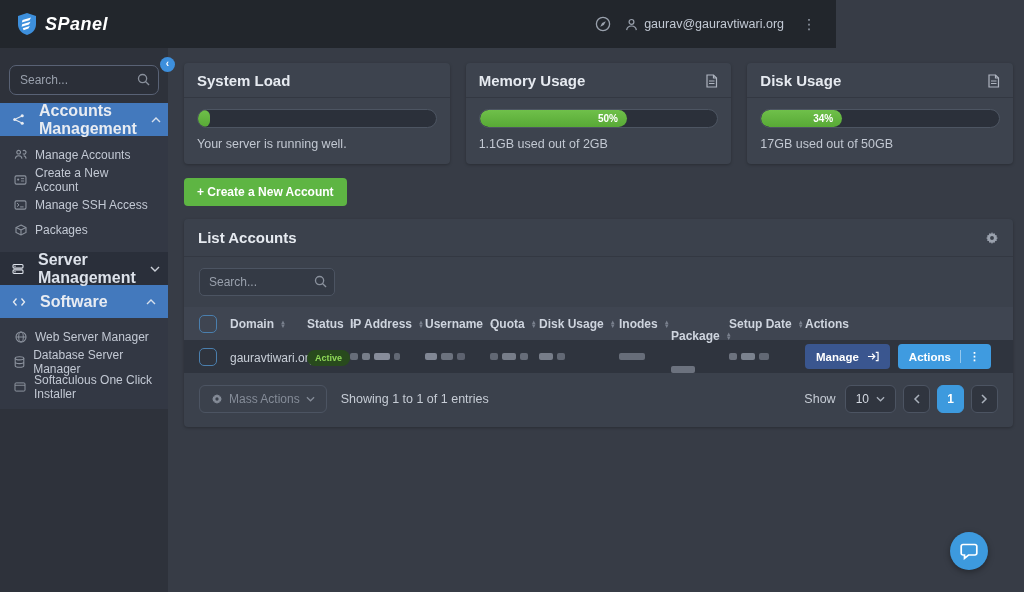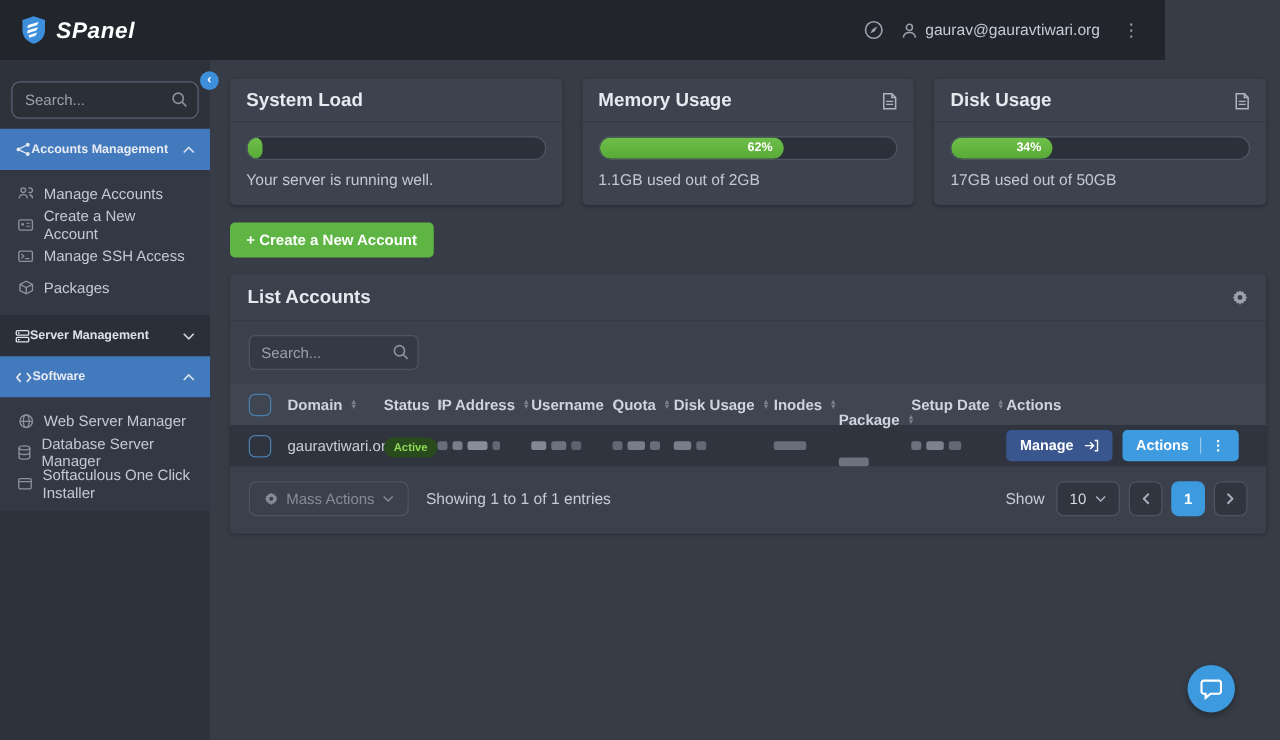--- a/index.html
+++ b/index.html
@@ -1,39 +1,39 @@
 <!DOCTYPE html>
 <html><head>
 <meta charset="utf-8">
 <style>
   * { margin:0; padding:0; box-sizing:border-box; }
   html,body { width:1024px; height:592px; overflow:hidden; }
   body { font-family:"Liberation Sans", sans-serif; background:#373c46; color:#c9cfd8; }
   svg { display:block; }
 
   
-  .topbar { position:absolute; top:0; left:0; width:932px; height:48px; background:#22262c;
+  .topbar { position:absolute; top:0; left:0; width:836px; height:48px; background:#22262c;
             display:flex; align-items:center; justify-content:space-between; padding:0 16px; z-index:30; }
   .brand { display:flex; align-items:center; gap:7px; }
   .brand-text { color:#fff; font-size:18px; font-weight:700; font-style:italic; letter-spacing:.5px; }
   .topbar-right { display:flex; align-items:center; gap:14px; color:#b8bfca; }
   .user-chip { display:flex; align-items:center; gap:6px; font-size:12.5px; color:#c3cad5; }
   .kebab { color:#9aa1ad; font-size:14px; letter-spacing:0; line-height:1; padding:2px 4px; cursor:pointer; }
 
   
   .sidebar { position:absolute; top:48px; left:0; width:168px; height:544px; background:#2e323b; z-index:20; }
   .collapse-badge { position:absolute; top:9px; right:-7px; width:15px; height:15px; border-radius:50%;
                     background:#3d8fdc; color:#fff; font-size:10px; line-height:14px; text-align:center; font-weight:700; }
   .side-search { margin:17px 9px 8px 9px; position:relative; }
   .side-search input { width:150px; height:30px; background:#2b2f38; border:1px solid #596275; border-radius:7px;
                        color:#cdd3dd; font-size:12px; padding:0 28px 0 10px; outline:none; font-family:inherit; }
   .side-search input::placeholder { color:#99a0ac; }
   .side-search .mag { position:absolute; right:9px; top:8px; opacity:.85; }
 
-  .nav-group-header { display:flex; align-items:center; gap:0; height:33px; padding:0 12px; font-size:10px;
+  .nav-group-header { display:flex; align-items:center; gap:14px; height:33px; padding:0 12px; font-size:16px;
                       font-weight:700; color:#e8ecf2; cursor:pointer; }
   .nav-group-header.active { background:#4379bd; }
   .nav-group-header.inactive { background:#2a2f3a; color:#dde2ea; }
   .nav-group-header .chev { margin-left:auto; opacity:.9; }
   .nav-items { padding:6px 0 10px 0; background:#333844; }
   .nav-item { display:flex; align-items:center; gap:8px; height:25px; padding:0 14px; font-size:12px;
               color:#c3c9d4; cursor:pointer; }
   .nav-item .ni-icon { width:13px; display:flex; justify-content:center; opacity:.75; }
 
   
@@ -305,21 +305,21 @@
               <path d="M2 1 H8.5 L11.5 4 V13 H2 Z" fill="none" stroke="#aeb4bf" stroke-width="1.2"></path>
               <path d="M8.5 1 V4 H11.5" fill="none" stroke="#aeb4bf" stroke-width="1.2"></path>
               <line x1="4" y1="7" x2="9.5" y2="7" stroke="#aeb4bf" stroke-width="1"></line>
               <line x1="4" y1="9.5" x2="9.5" y2="9.5" stroke="#aeb4bf" stroke-width="1"></line>
             </svg>
         </span>
       </div>
       <div class="card-body">
         <div class="pbar">
           <div class="pfill" style="width: 62%;">
-            <span class="plabel">62%</span>
+            <span class="plabel">50%</span>
           </div>
         </div>
         <div class="pcaption">1.1GB used out of 2GB</div>
       </div>
     </div>
 
     <div class="card">
       <div class="card-head">
         <span class="card-title">Disk Usage</span>
         <span>

